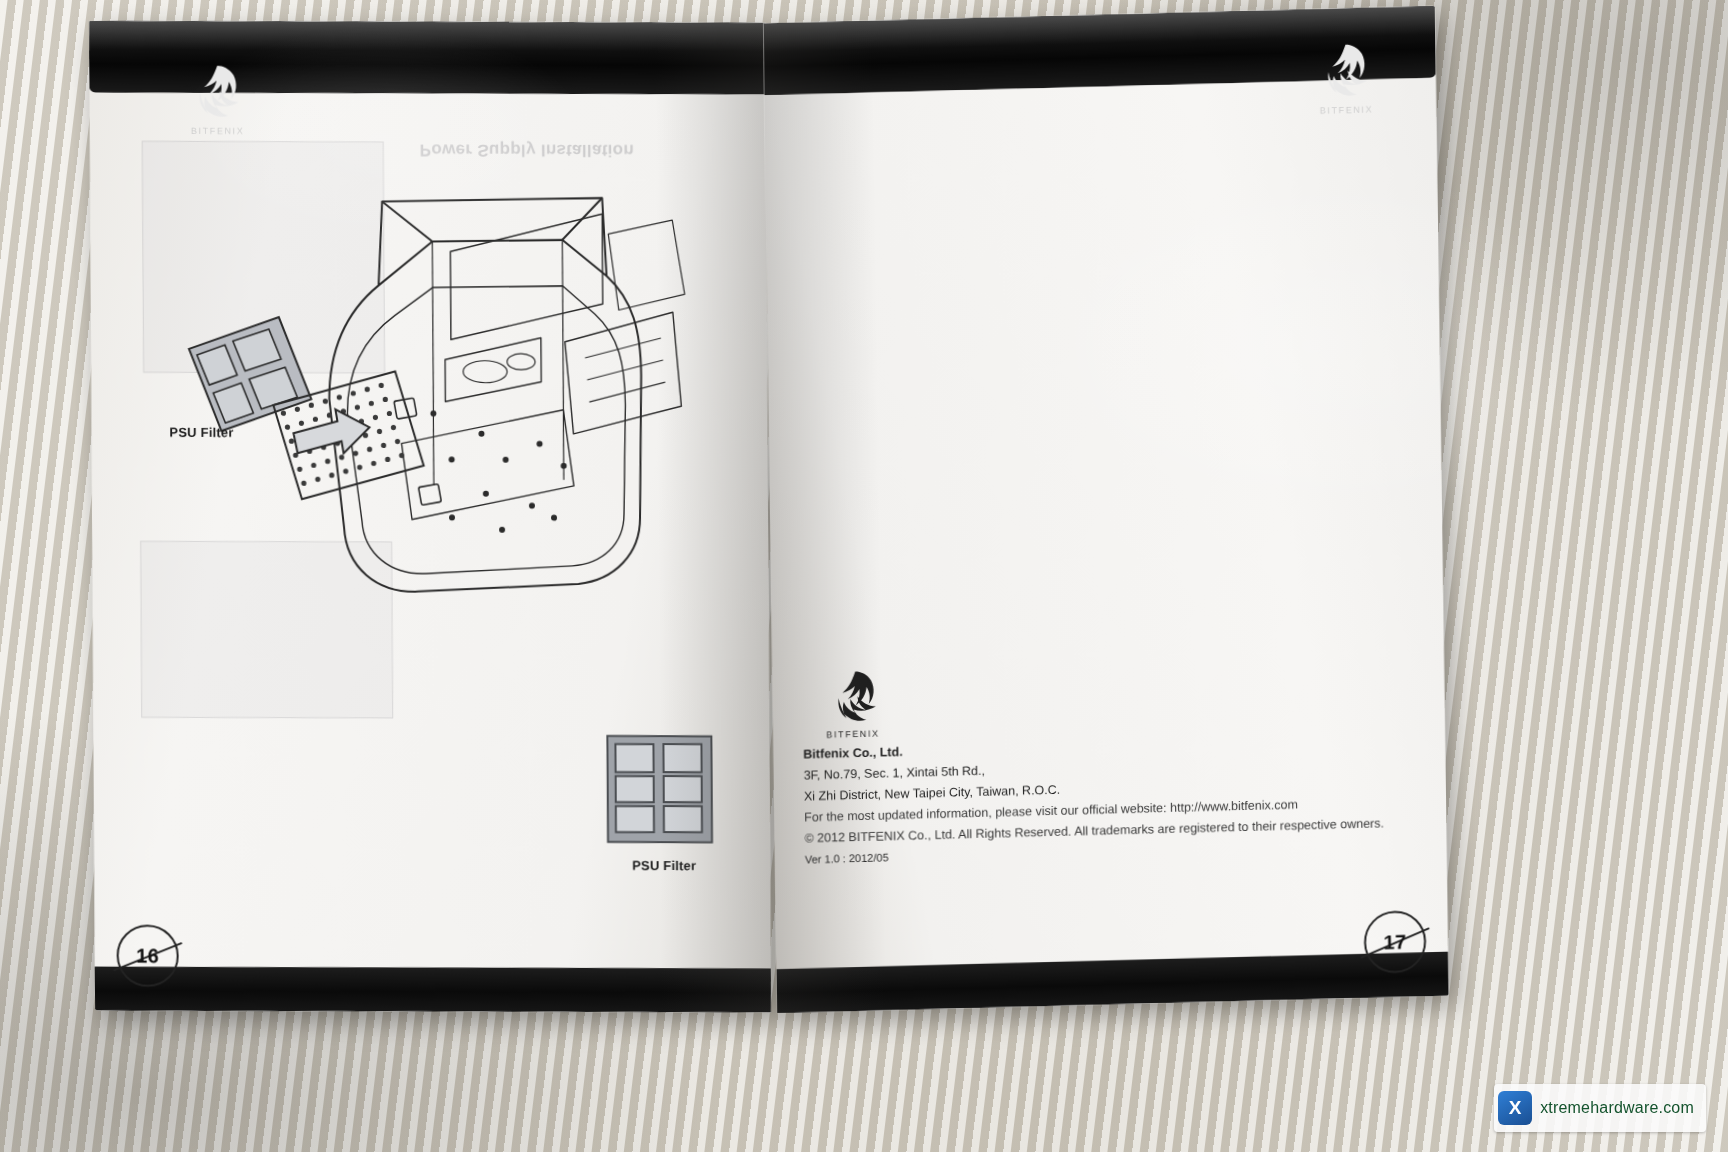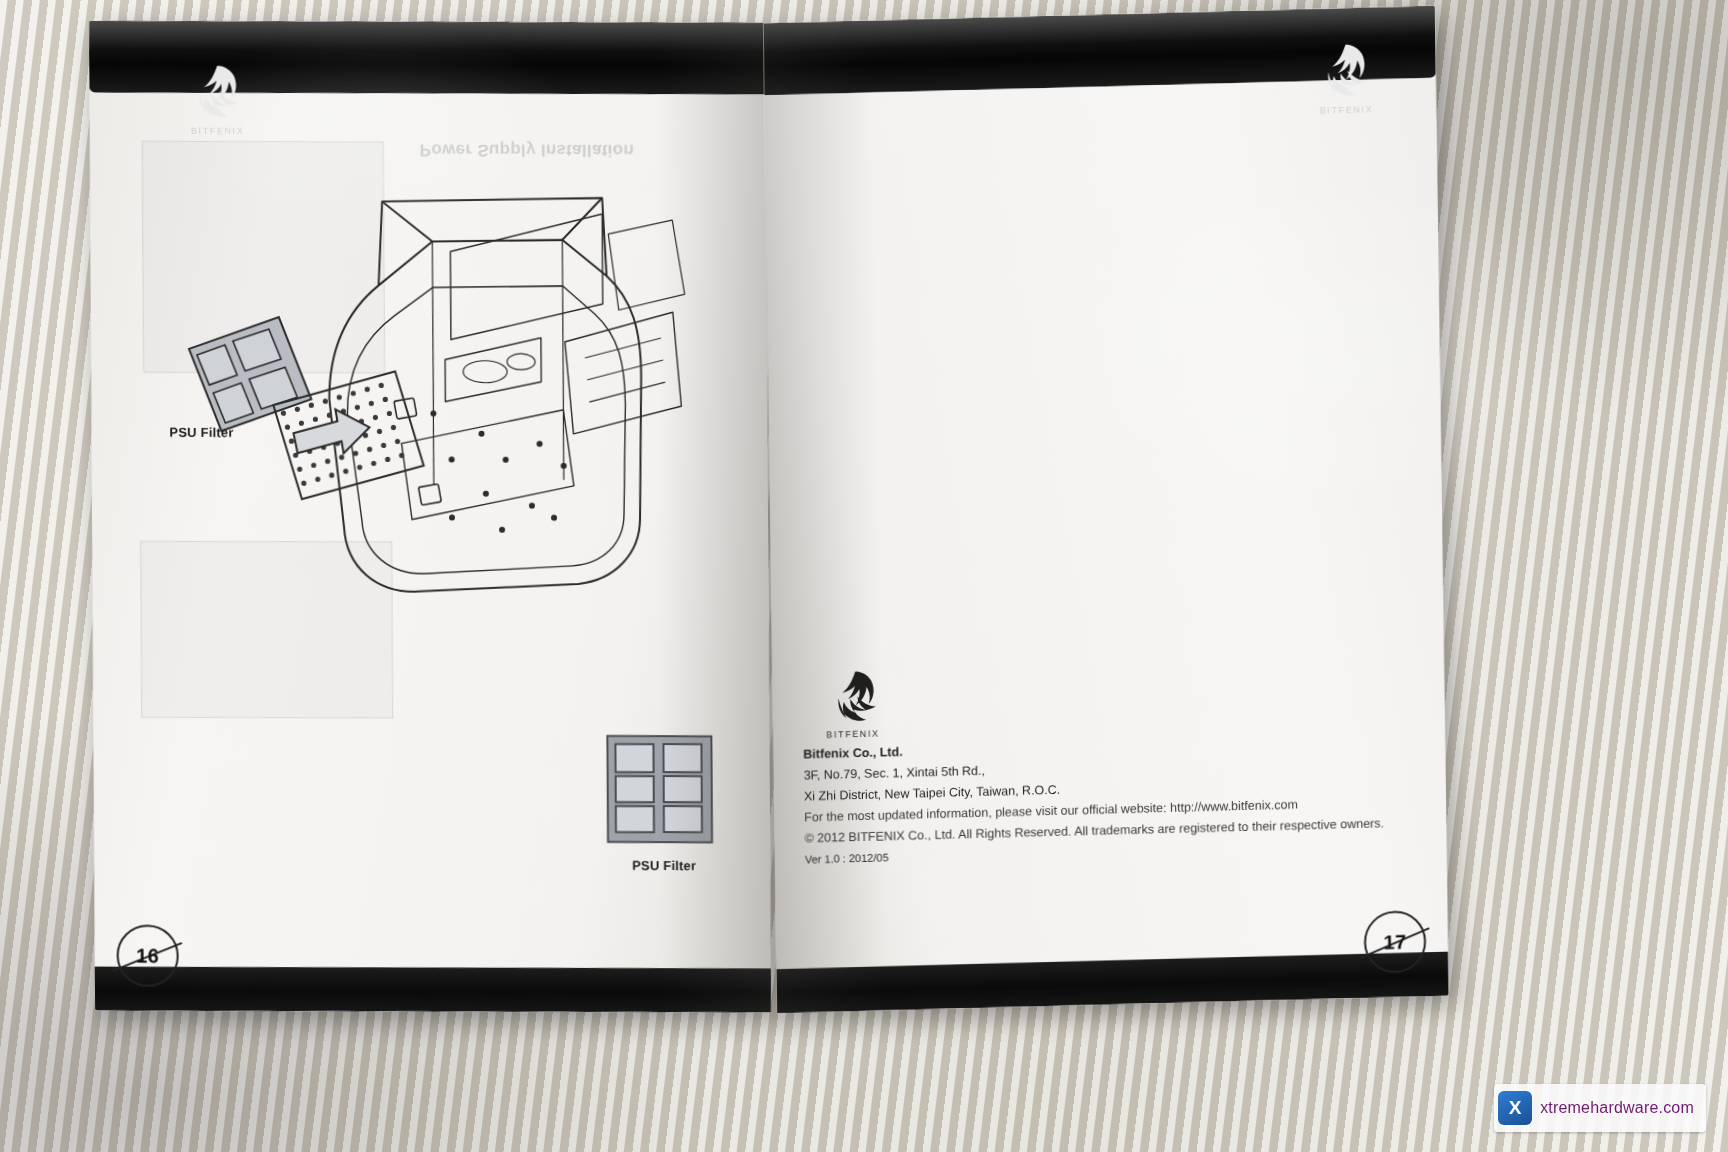--- a/index.html
+++ b/index.html
@@ -257,21 +257,21 @@
   .watermark .badge {
     width: 34px; height: 34px;
     background: linear-gradient(150deg,#2f7fd6,#1a4f93);
     border-radius: 6px;
     display: flex; align-items: center; justify-content: center;
     color: #fff; font-weight: bold; font-size: 19px;
     font-family: "Liberation Sans", sans-serif;
   }
   .watermark .wtext {
     font-size: 16px;
-    color: #701a75;
+    color: #14532d;
     letter-spacing: 0.2px;
   }
 
   
   .glare {
     position:absolute; inset:0;
     pointer-events:none;
     background:
       radial-gradient(ellipse 420px 260px at 76% 30%, rgba(255,255,255,0.20), rgba(255,255,255,0) 70%),
       radial-gradient(ellipse 300px 160px at 22% 12%, rgba(255,255,255,0.12), rgba(255,255,255,0) 70%);

